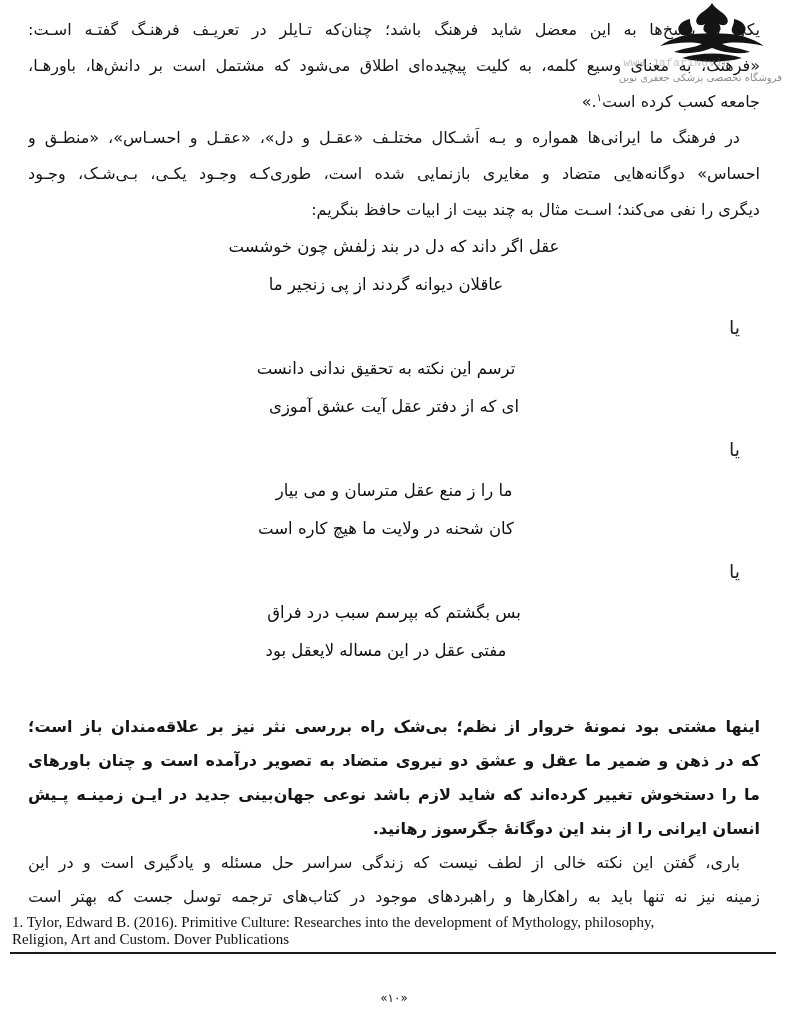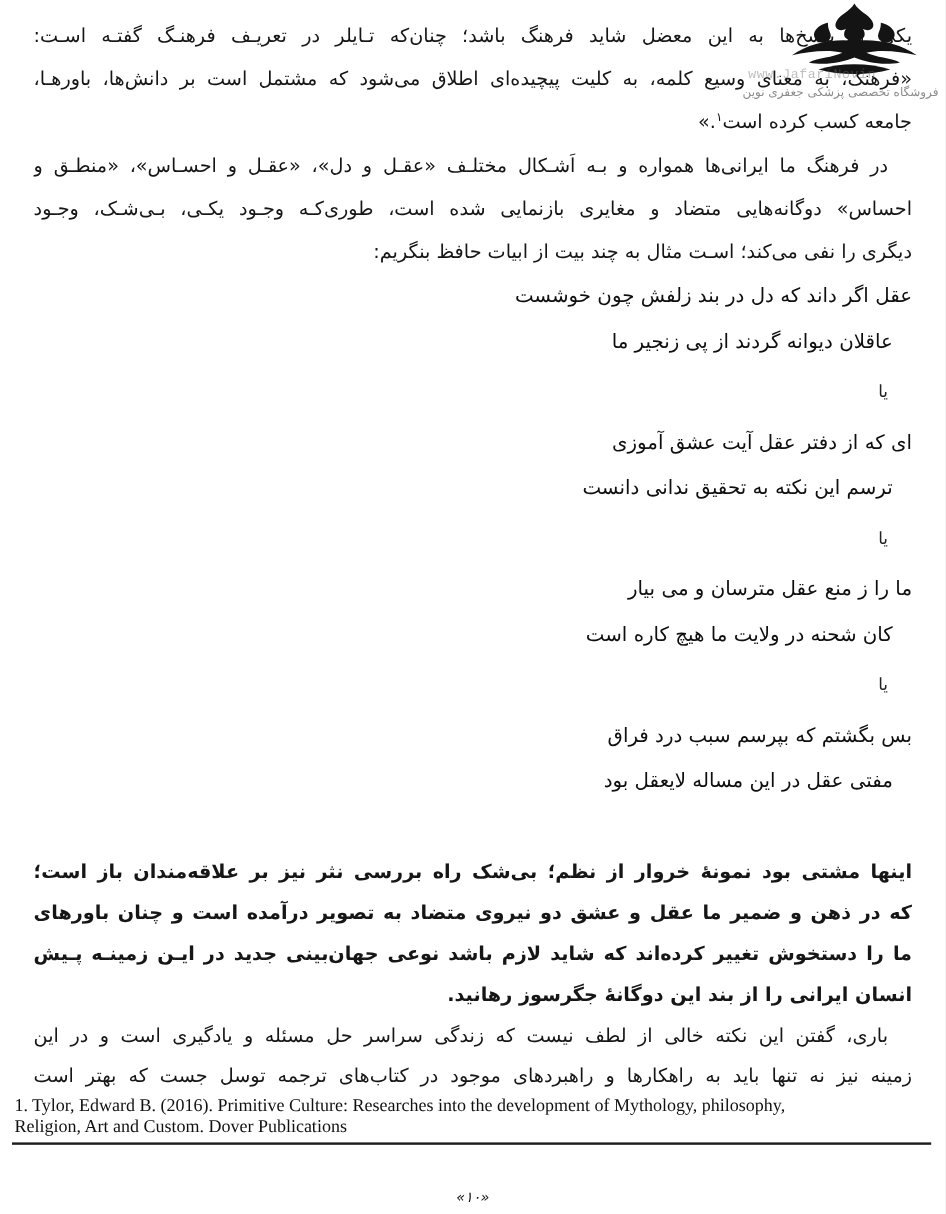--- a/index.html
+++ b/index.html
@@ -15,25 +15,25 @@
     font-size:16px; line-height:36px; height:36px;
     overflow:hidden; white-space:nowrap; text-align:right;
   }
   .just { text-align:justify; text-align-last:justify; white-space:normal; }
   .indent { padding-right:20px; }
   .tight { line-height:34px; height:34px; }
   .fn-mark { font-size:10px; vertical-align:super; line-height:0; }
 
   .verse-line {
     font-size:16.5px; line-height:38px; height:38px;
-    text-align:right; color:#0f0f0f; white-space:nowrap; overflow:hidden;
+    text-align:center; color:#0f0f0f; white-space:nowrap; overflow:hidden;
   }
   .verse-line.second { padding-right:16px; }
   .or-row {
-    font-size:14px; line-height:30px; height:30px;
+    font-size:19px; line-height:30px; height:30px;
     text-align:right; padding-right:20px; margin:8px 0; color:#222;
   }
   .p3 { margin-top:40px;font-weight:bold; }
 
   
   .wm-logo { position:absolute; top:2px; right:16px; width:122px; height:66px; }
   .wm-logo svg { display:block; }
   .wm-url {
     position:absolute; top:57px; right:58px; direction:ltr;
     font-size:11px; color:rgba(110,110,110,0.45); letter-spacing:0.5px;
@@ -51,21 +51,21 @@
   }
   .footnote {
     position:absolute; top:914px; left:12px; right:12px;
     direction:ltr; text-align:left;
     font-family:"Liberation Serif", serif;
     font-size:15px; line-height:17px; color:#101010;
   }
   .footnote .fline { white-space:nowrap; overflow:hidden; }
   .page-num {
     position:absolute; top:991px; left:0; right:0;
-    text-align:center; font-size:12px; color:#151515;font-style:italic;
+    text-align:center; font-size:12px; color:#151515;
   }
 </style>
 </head>
 <body>
 
 <div class="page">
 
   <div class="content">
 
     <div>
@@ -80,22 +80,22 @@
       <div class="bline">دیگری را نفی می‌کند؛ اسـت مثال به چند بیت از ابیات حافظ بنگریم:</div>
     </div>
 
     <div>
       <div class="verse-line">عقل اگر داند که دل در بند زلفش چون خوشست</div>
       <div class="verse-line second">عاقلان دیوانه گردند از پی زنجیر ما</div>
     </div>
     <div class="or-row">یا</div>
 
     <div>
+      <div class="verse-line second">ترسم این نکته به تحقیق ندانی دانست</div>
       <div class="verse-line">ای که از دفتر عقل آیت عشق آموزی</div>
-      <div class="verse-line second">ترسم این نکته به تحقیق ندانی دانست</div>
     </div>
     <div class="or-row">یا</div>
 
     <div>
       <div class="verse-line">ما را ز منع عقل مترسان و می بیار</div>
       <div class="verse-line second">کان شحنه در ولایت ما هیچ کاره است</div>
     </div>
     <div class="or-row">یا</div>
 
     <div>

